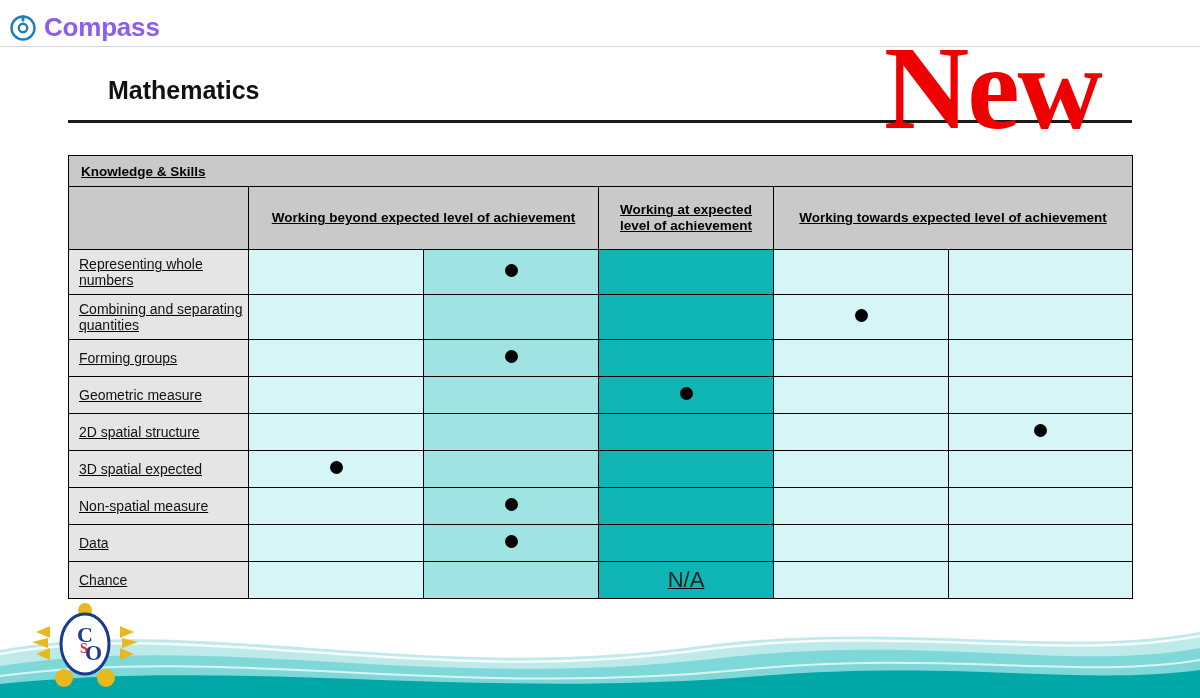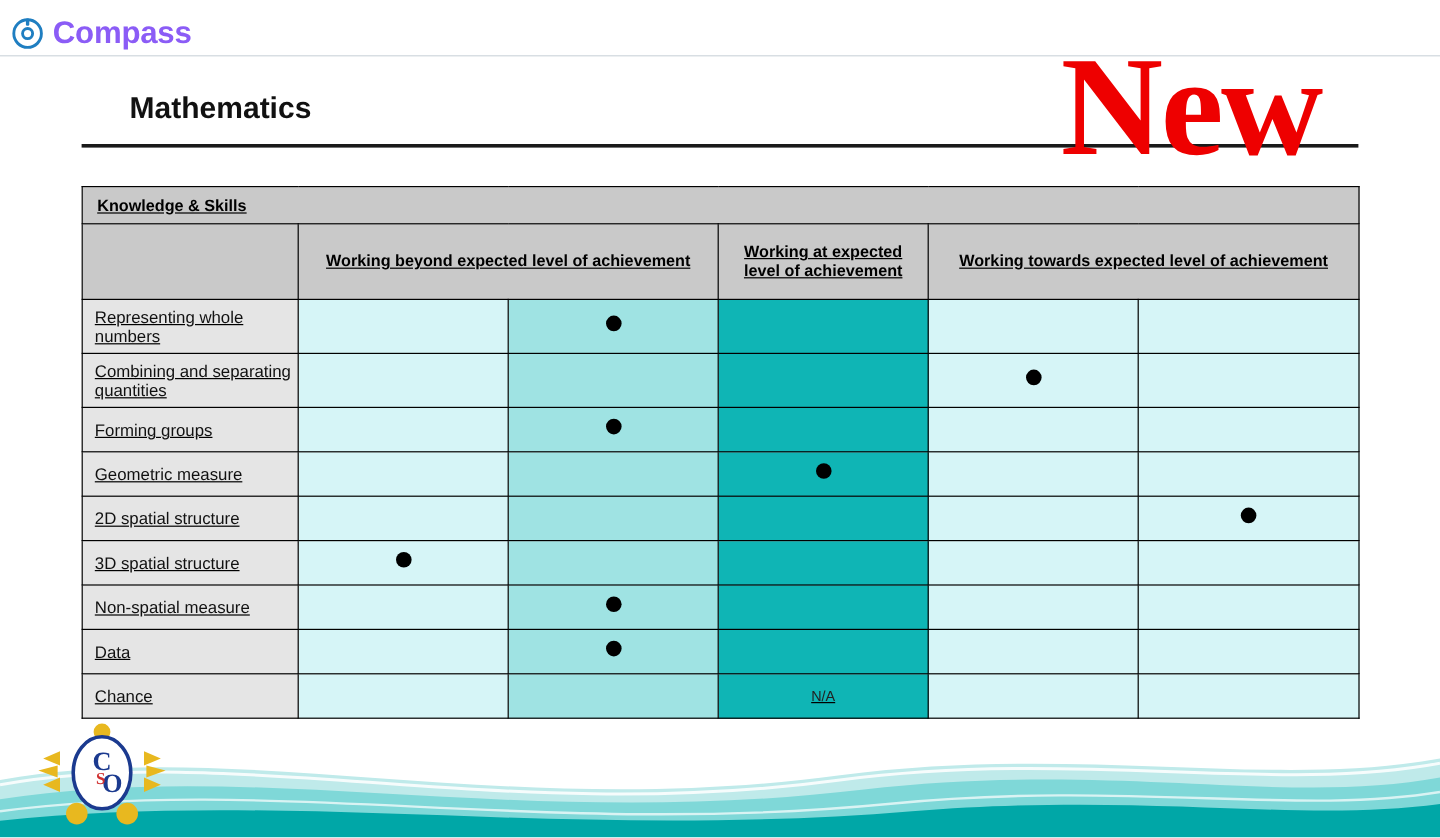--- a/index.html
+++ b/index.html
@@ -132,21 +132,21 @@
   .tint-mid   { background: #9fe3e3; }
   .tint-dark  { background: #0fb5b5; }
   .dot {
     display: inline-block;
     width: 13px;
     height: 13px;
     border-radius: 50%;
     background: #000000;
   }
   .na-text {
-    font-size: 12px;
+    font-size: 22px;
     color: #222;
   }
 
   
   .footer {
     position: absolute;
     left: 0;
     bottom: 0;
     width: 1200px;
     height: 110px;
@@ -236,21 +236,21 @@
         </tr>
         <tr>
           <td class="row-label">2D spatial structure</td>
           <td class="cell tint-light"></td>
           <td class="cell tint-mid"></td>
           <td class="cell tint-dark"></td>
           <td class="cell tint-light"></td>
           <td class="cell tint-light"><span class="dot"></span></td>
         </tr>
         <tr>
-          <td class="row-label">3D spatial structure</td>
+          <td class="row-label">3D spatial expected</td>
           <td class="cell tint-light"><span class="dot"></span></td>
           <td class="cell tint-mid"></td>
           <td class="cell tint-dark"></td>
           <td class="cell tint-light"></td>
           <td class="cell tint-light"></td>
         </tr>
         <tr>
           <td class="row-label">Non-spatial measure</td>
           <td class="cell tint-light"></td>
           <td class="cell tint-mid"><span class="dot"></span></td>

